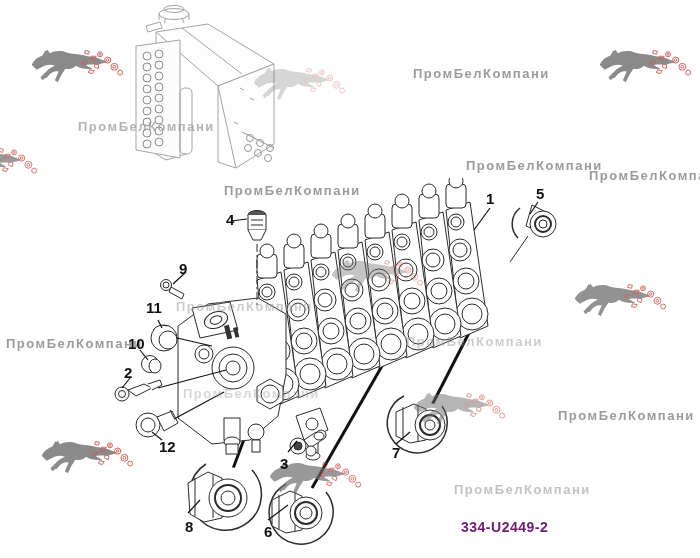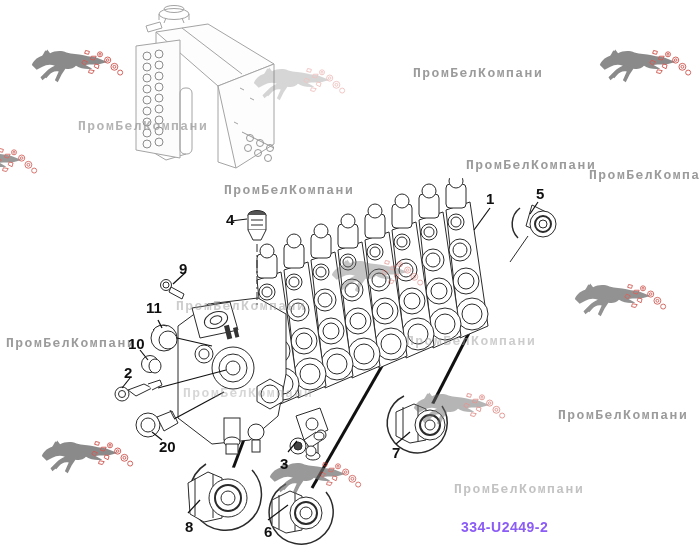--- a/index.html
+++ b/index.html
@@ -4,34 +4,34 @@
 <style>
   html,body{margin:0;padding:0;background:#fff;}
   #stage{
     position:relative;width:700px;height:558px;background:#ffffff;
     overflow:hidden;font-family:"Liberation Sans",sans-serif;
   }
   svg{display:block;}
   
   .wm{
     position:absolute;white-space:nowrap;pointer-events:none;
-    font-family:Liberation Mono, monospace;font-size:13px;letter-spacing:1.5px;
+    font-family:Liberation Sans, sans-serif;font-size:13px;letter-spacing:1.5px;
     font-weight:700;color:#9b9b9b;
   }
   .wm.f50{opacity:.5}.wm.f40{opacity:.4}.wm.f60{opacity:.6}.wm.f75{opacity:.75}
   
   .lp{position:absolute;width:96px;height:44px;pointer-events:none;}
   
   .callout{
     position:absolute;font-weight:700;font-size:15px;color:#101010;
     font-family:"Liberation Sans",sans-serif;line-height:1;pointer-events:none;
   }
   .partnum{
     position:absolute;left:461px;top:519px;font-weight:700;font-size:14px;
-    color:#8b5cf6;letter-spacing:.5px;font-family:"Liberation Sans",sans-serif;
+    color:#701a75;letter-spacing:.5px;font-family:"Liberation Sans",sans-serif;
   }
 </style>
 </head>
 <body>
 
 <div id="stage">
 
   <svg width="0" height="0" style="position:absolute" aria-hidden="true">
     <defs>
       <symbol id="leopard" viewBox="0 0 100 44">
@@ -396,17 +396,17 @@
   <div class="callout" style="left:124px;top:365px">2</div>
   <div class="callout" style="left:280px;top:456px">3</div>
   <div class="callout" style="left:226px;top:212px">4</div>
   <div class="callout" style="left:536px;top:186px">5</div>
   <div class="callout" style="left:264px;top:524px">6</div>
   <div class="callout" style="left:392px;top:445px">7</div>
   <div class="callout" style="left:185px;top:519px">8</div>
   <div class="callout" style="left:179px;top:261px">9</div>
   <div class="callout" style="left:128px;top:336px">10</div>
   <div class="callout" style="left:146px;top:300px">11</div>
-  <div class="callout" style="left:159px;top:439px">20</div>
+  <div class="callout" style="left:159px;top:439px">12</div>
 
   <div class="partnum">334-U2449-2</div>
 
 </div>
 
 </body></html>

